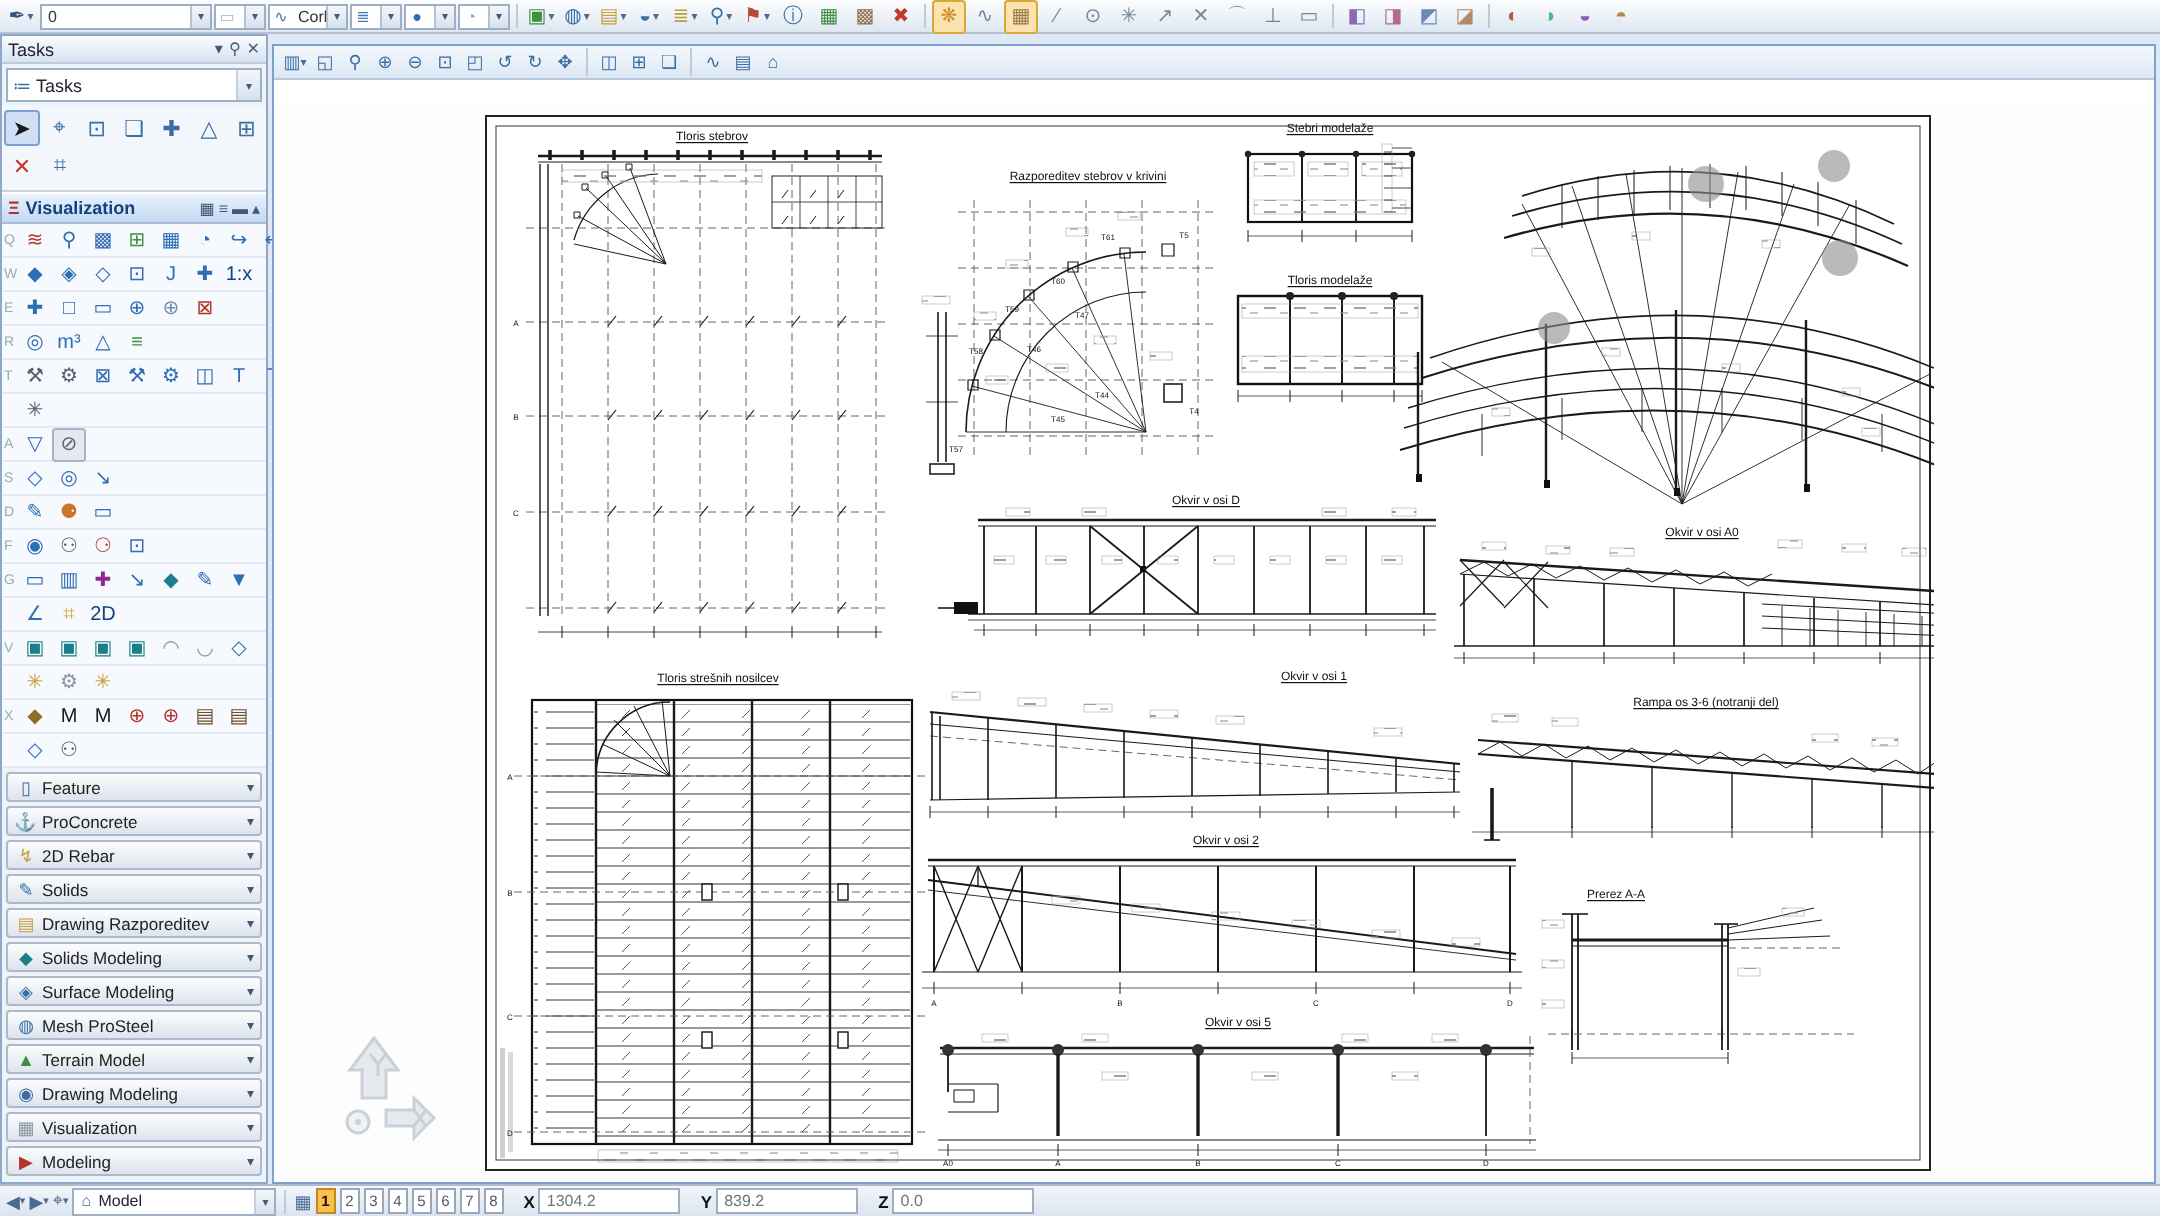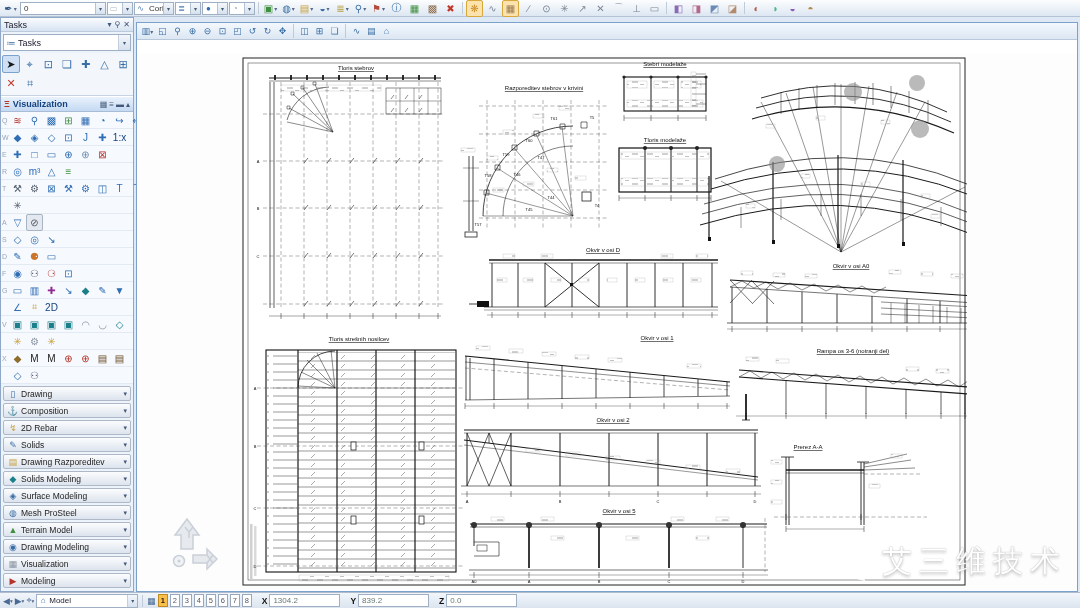--- a/index.html
+++ b/index.html
@@ -394,28 +394,28 @@
         <span class="key"></span>
         <span class="ti" style="color: rgb(47, 109, 181);">◇</span>
         <span class="ti" style="color: rgb(85, 96, 110);">⚇</span>
       </div>
 
   </div>
   <div id="sections">
 
       <div class="secbar">
         <span class="gi" style="color: rgb(58, 110, 165);">▯</span>
-        <span>Drawing</span>
+        <span>Feature</span>
         <span class="sp"></span>
         <span class="ch">▾</span>
       </div>
 
       <div class="secbar">
         <span class="gi" style="color: rgb(181, 52, 42);">⚓</span>
-        <span>Composition</span>
+        <span>ProConcrete</span>
         <span class="sp"></span>
         <span class="ch">▾</span>
       </div>
 
       <div class="secbar">
         <span class="gi" style="color: rgb(201, 162, 63);">↯</span>
         <span>2D Rebar</span>
         <span class="sp"></span>
         <span class="ch">▾</span>
       </div>
@@ -851,32 +851,20 @@
 
     <svg id="triad" width="64" height="64" viewBox="0 0 64 64">
       <path d="M30,4 L42,20 L36,20 L36,34 L24,34 L24,20 L18,20 Z" fill="#e2e6eb" stroke="#c2c9d2" stroke-width="1.5"></path>
       <path d="M28,12 l4,5 l4,-5 M32,17 v6" stroke="#c2c9d2" stroke-width="1.5" fill="none"></path>
       <path d="M36,40 L50,40 L50,34 L60,44 L50,54 L50,48 L36,48 Z" fill="#e2e6eb" stroke="#c2c9d2" stroke-width="1.5"></path>
       <path d="M50,40 l6,8 M56,40 l-6,8" stroke="#c2c9d2" stroke-width="1.5"></path>
       <circle cx="22" cy="46" r="5.5" fill="#eef1f4" stroke="#c2c9d2" stroke-width="1.5"></circle>
       <circle cx="22" cy="46" r="1.5" fill="#c2c9d2"></circle>
     </svg>
 
-    <div id="watermark">
-      <svg width="52" height="44" viewBox="0 0 52 44">
-        <circle cx="18" cy="18" r="14" fill="rgba(255,255,255,0.12)" stroke="#fff" stroke-width="2"></circle>
-        <path d="M10,30 l-3,7 l8,-4" fill="rgba(255,255,255,0.12)" stroke="#fff" stroke-width="1.5"></path>
-        <path d="M12,14 l3,3 M18,14 l3,3" stroke="#fff" stroke-width="1.8" fill="none"></path>
-        <circle cx="38" cy="26" r="10" fill="rgba(255,255,255,0.12)" stroke="#fff" stroke-width="2"></circle>
-        <circle cx="34.5" cy="24" r="1.4" fill="#fff"></circle>
-          <circle cx="41.5" cy="24" r="1.4" fill="#fff"></circle>
-        <path d="M42,35 l4,6 l-8,-2" fill="rgba(255,255,255,0.12)" stroke="#fff" stroke-width="1.5"></path>
-      </svg>
-      <span id="wm-text">艾三维技术</span>
-    </div>
   </div>
 </div>
 
 <div id="statusbar">
   <span class="sbi">◀<i class="ddm">▾</i></span>
   <span class="sbi">▶<i class="ddm">▾</i></span>
   <span class="sbi">⌖<i class="ddm">▾</i></span>
   <span id="model-combo">
     <span class="ic">⌂</span>
     <span class="sp">Model</span>

